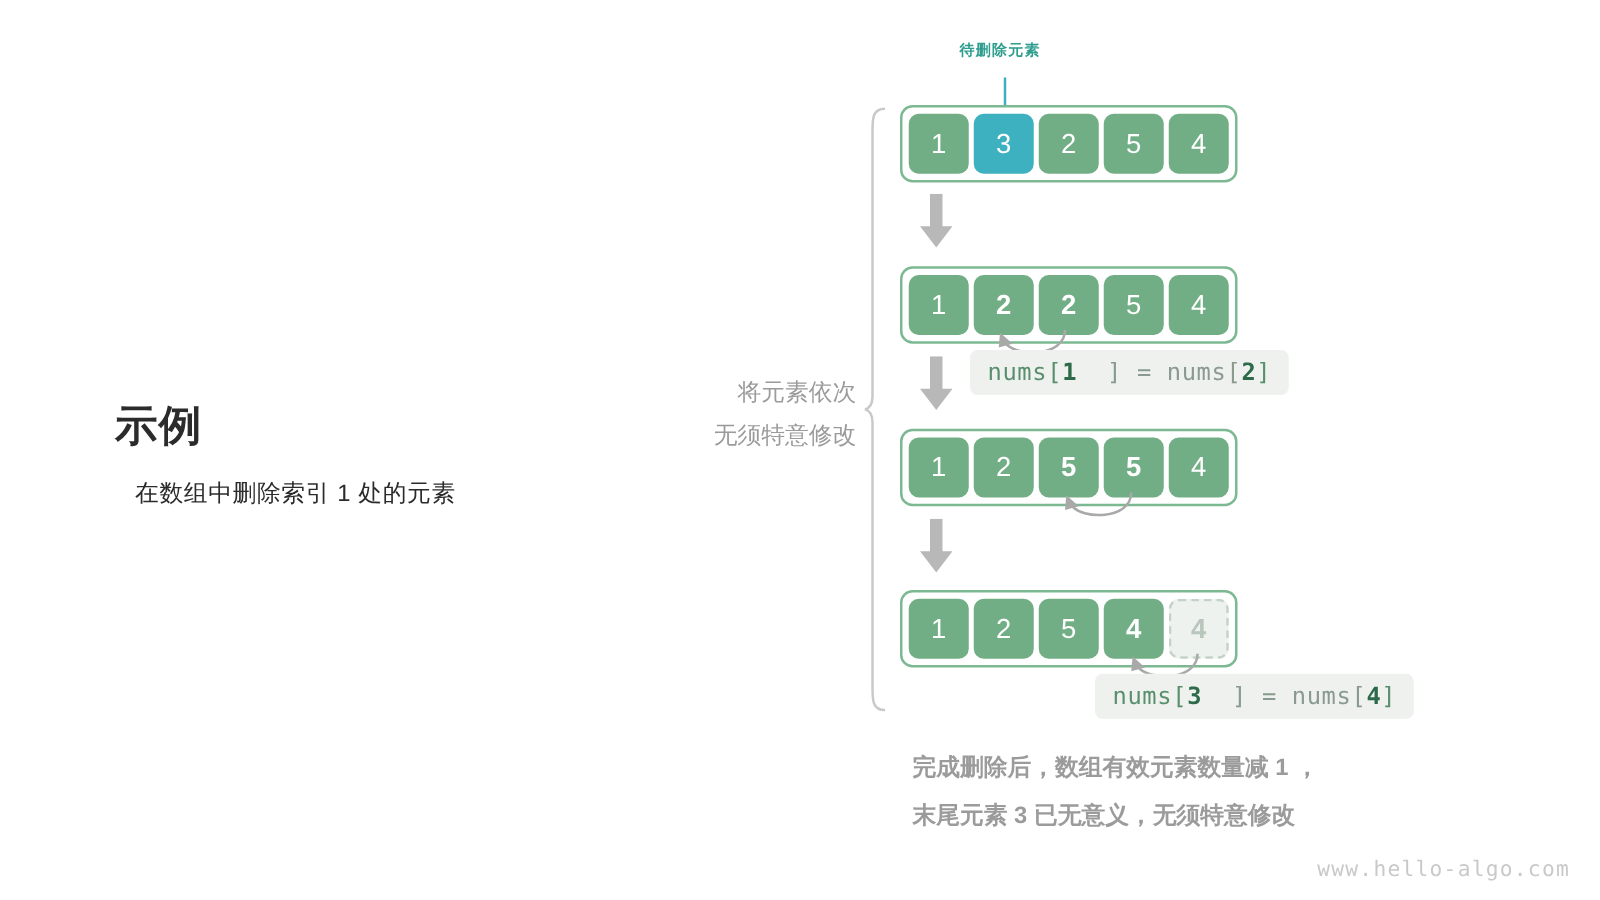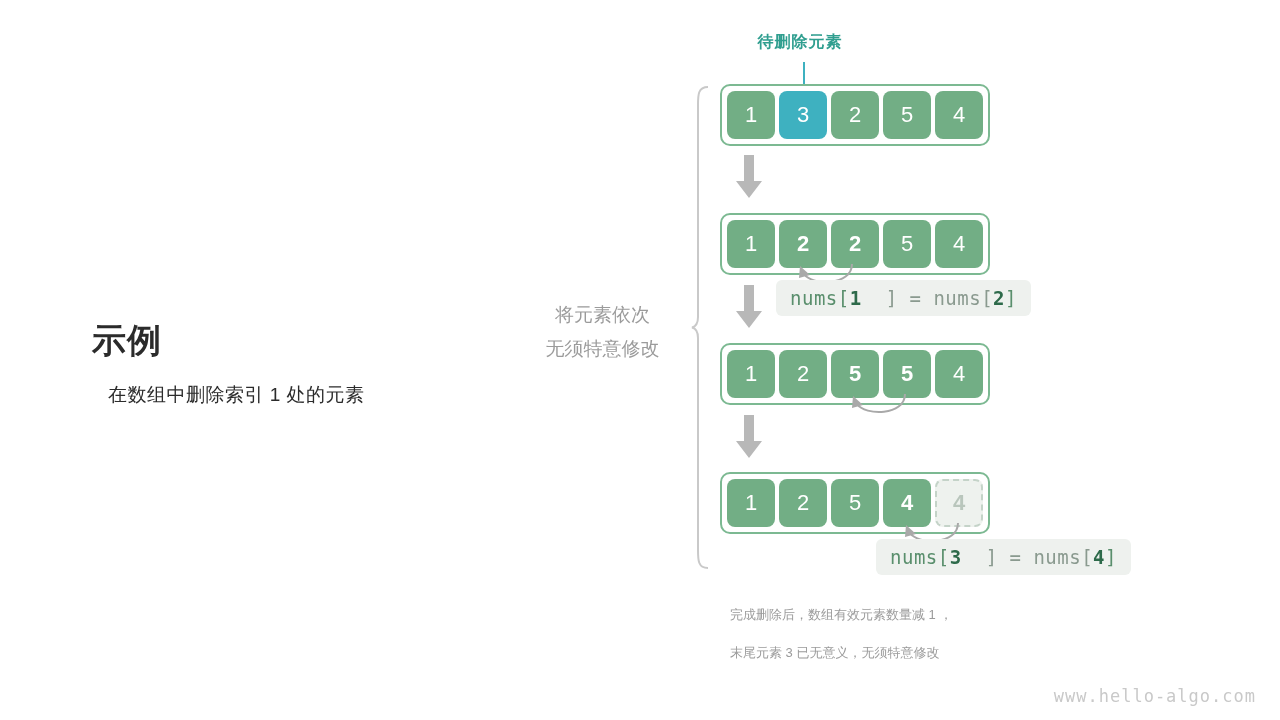--- a/index.html
+++ b/index.html
@@ -48,21 +48,21 @@
     left: 690px;
     top: 85px;
     width: 20px;
     height: 485px;
   }
   .mid-caption {
     position: absolute;
     left: 520px;
     top: 298px;
     width: 165px;
-    text-align: center;
+    text-align: right;
     color: #9b9b9b;
     font-size: 19px;
     line-height: 34px;
   }
 
   
   .array {
     position: absolute;
     border: 2px solid #7cb992;
     border-radius: 10px;
@@ -97,21 +97,21 @@
   }
 
   
   .top-label {
     position: absolute;
     left: 700px;
     top: 32px;
     width: 200px;
     text-align: center;
     color: #2f9e8f;
-    font-size: 16px;
+    font-size: 12px;
     font-weight: bold;
     letter-spacing: 1px;
   }
   .pointer-line {
     position: absolute;
     left: 803px;
     top: 62px;
     width: 2px;
     height: 22px;
     background: #3eb1c0;
@@ -150,22 +150,23 @@
     position: absolute;
   }
 
   
   .bottom-note {
     position: absolute;
     left: 730px;
     top: 596px;
     width: 520px;
     color: #9b9b9b;
-    font-size: 13px;
+    font-size: 19px;
     line-height: 38px;
+    font-weight: bold;
   }
 
   
   .watermark {
     position: absolute;
     right: 24px;
     bottom: 14px;
     color: #c9c9c9;
     font-family: "DejaVu Sans Mono", monospace;
     font-size: 17px;

